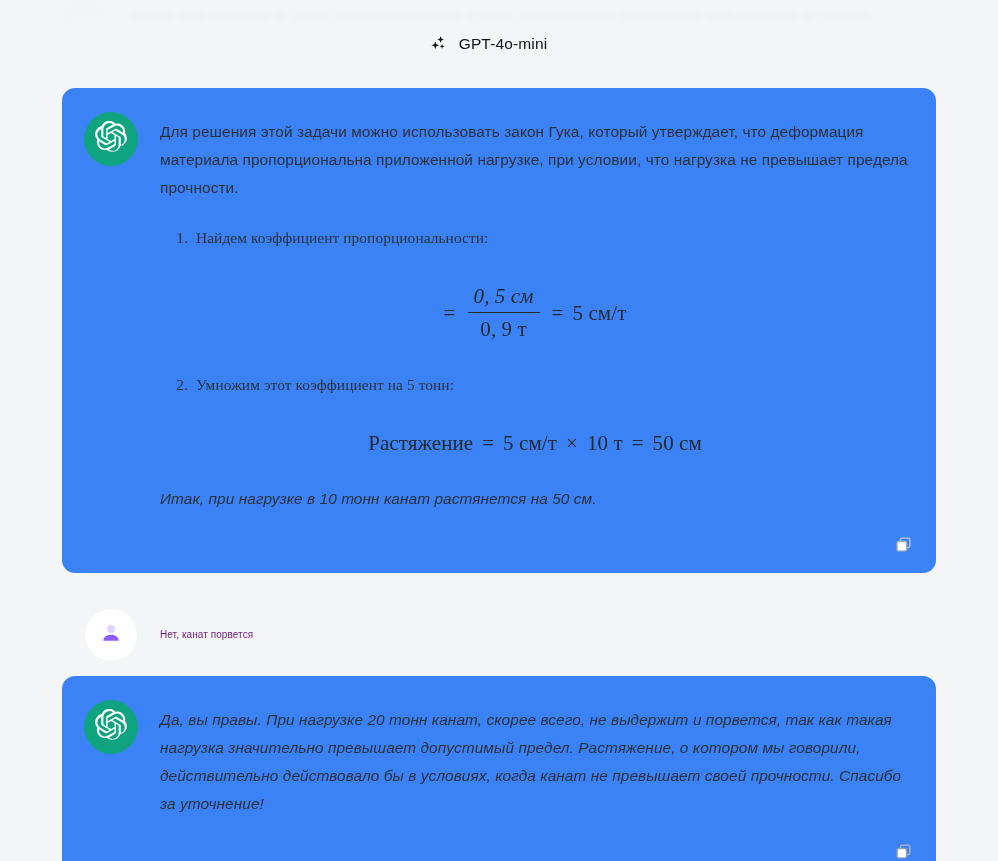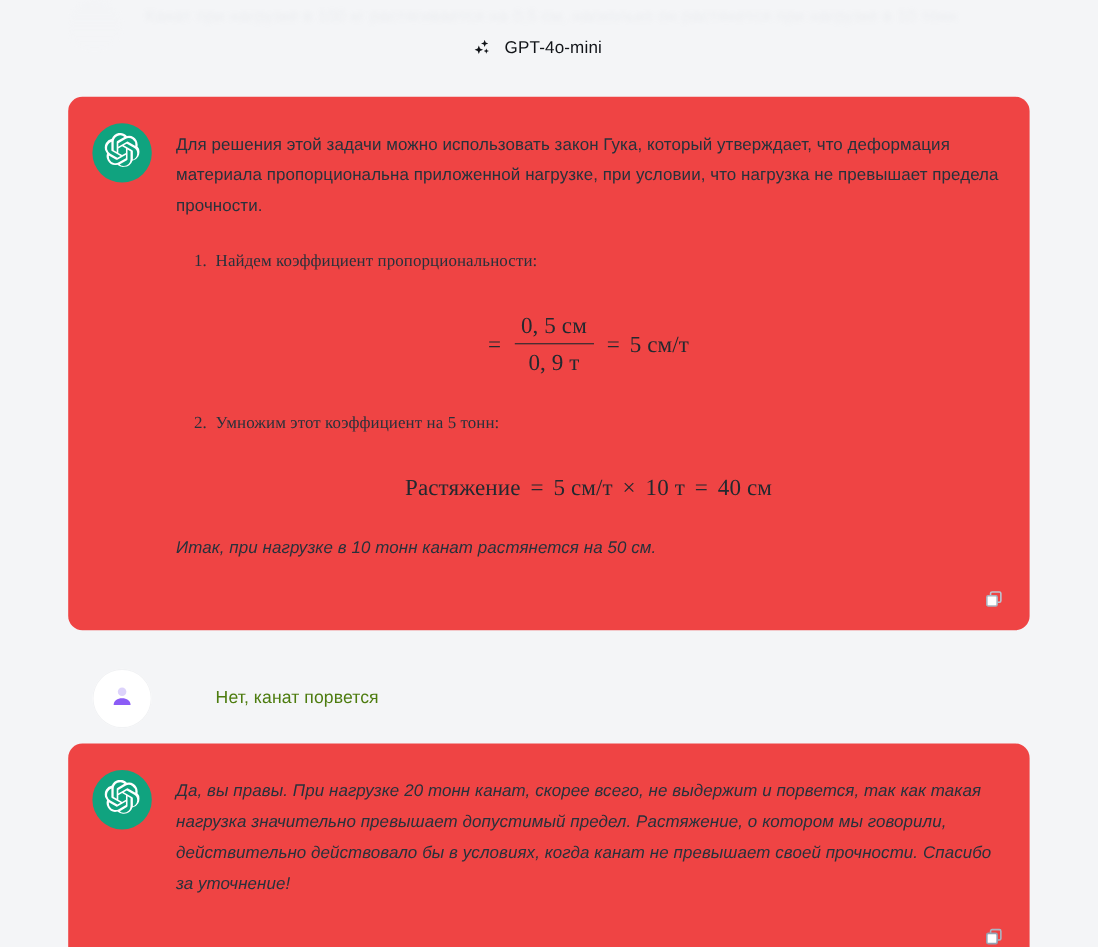--- a/index.html
+++ b/index.html
@@ -73,21 +73,21 @@
     font-size: 15.5px;
     color: #111418;
     letter-spacing: 0.15px;
   }
 
   
   .msg-card {
     position: absolute;
     left: 62px;
     width: 874px;
-    background: #ef4444;
+    background: #3b82f6;
     border-radius: 13px;
   }
   .msg-plain {
     position: absolute;
     left: 62px;
     width: 874px;
     background: transparent;
   }
 
   .msg-inner {
@@ -120,25 +120,24 @@
     color: #28313b;
     font-size: 15.4px;
     line-height: 28px;
     letter-spacing: 0.08px;
   }
   .bubble-body p { margin: 0 0 22px 0; }
   .bubble-body p:last-child { margin-bottom: 0; font-style: italic; }
 
   .user-line {
     padding-top: 14px;
-    font-size: 16px;
+    font-size: 10px;
     line-height: 26px;
-    color: #4d7c0f;
+    color: #701a75;
     letter-spacing: 0.08px;
-    margin-left: 36px;
   }
 
   
   ol.steps {
     list-style: decimal;
     margin: 0 0 0 0;
     padding-left: 32px;
     font-family: Liberation Serif, serif;
   }
   ol.steps > li {
@@ -163,21 +162,21 @@
     gap: 9px;
     white-space: nowrap;
   }
   .frac {
     display: inline-flex;
     flex-direction: column;
     align-items: center;
     vertical-align: middle;
     margin: 0 3px;
   }
-  .frac .num { padding: 0 6px 2px 6px; }
+  .frac .num { padding: 0 6px 2px 6px; font-style: italic; }
   .frac .bar {
     width: 100%;
     height: 1.3px;
     background: #23292f;
   }
   .frac .den { padding: 2px 6px 0 6px; }
   .mathvar { font-style: normal; }
 
   
   .copy-row {
@@ -256,21 +255,21 @@
         </ol>
 
         <div class="math-block">
           <span class="math-row">
             <span class="mathvar">Растяжение</span>
             <span>=</span>
             <span>5 см/т</span>
             <span>×</span>
             <span>10 т</span>
             <span>=</span>
-            <span>40 см</span>
+            <span>50 см</span>
           </span>
         </div>
 
         <p>Итак, при нагрузке в 10 тонн канат растянется на 50 см.</p>
       </div>
     </div>
 
     <div class="copy-row" style="padding-top:20px;">
       <button class="copy-btn">
         <span>

